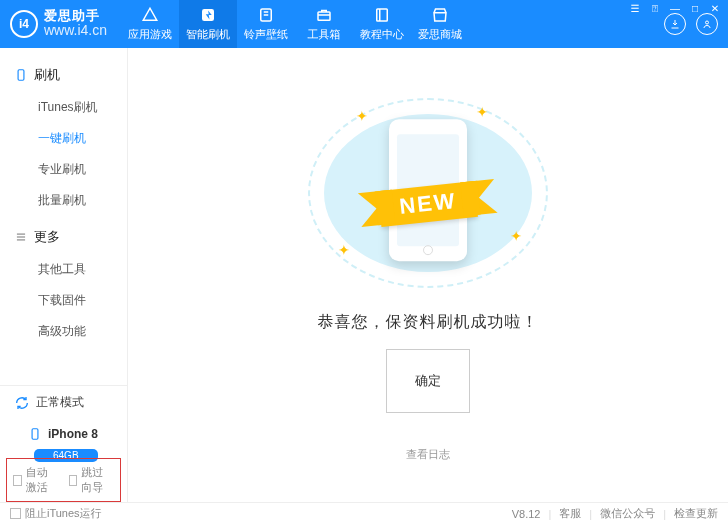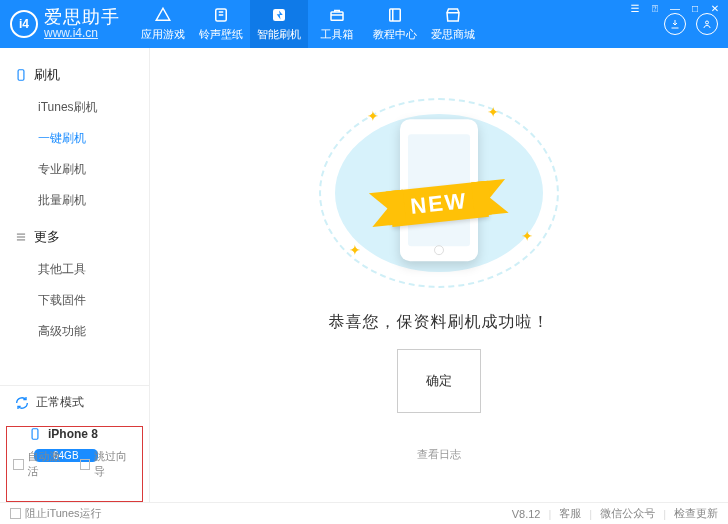--- a/index.html
+++ b/index.html
@@ -1,44 +1,44 @@
 <!DOCTYPE html>
 <html><head>
 <meta charset="utf-8">
 <style>
   * { margin:0; padding:0; box-sizing:border-box; font-family:"Microsoft YaHei","PingFang SC",sans-serif; }
   body { width:728px; height:524px; background:#fff; overflow:hidden; font-size:12px; color:#333; }
   .titlebar { height:48px; background:#1a8cff; display:flex; align-items:stretch; color:#fff; }
   .logo-area { display:flex; align-items:center; padding:0 14px 0 10px; }
   .logo-circ { width:28px; height:28px; border:2.5px solid #fff; border-radius:50%; display:flex; align-items:center; justify-content:center; font-weight:bold; font-size:12px; color:#fff; margin-right:6px; }
   .logo-txt { display:flex; flex-direction:column; line-height:1.1; }
-  .logo-txt .cn { font-size:18px; font-weight:normal; letter-spacing:1px;}
-  .logo-txt .en { font-size:12px; opacity:.85;text-decoration:underline; }
+  .logo-txt .cn { font-size:13px; font-weight:bold; letter-spacing:1px;}
+  .logo-txt .en { font-size:14px; opacity:.85; }
   .top-tabs { display:flex; flex:1; }
   .top-tab { width:58px; display:flex; flex-direction:column; align-items:center; justify-content:center; cursor:pointer; font-size:11px; gap:3px; }
   .top-tab.active { background:#0f7ae8; }
   .top-tab svg { width:18px; height:18px; }
   .top-right { display:flex; align-items:center; padding:0 10px; gap:10px; }
   .win-ctrls { position:absolute; right:6px; top:3px; display:flex; gap:6px; color:#fff; font-size:10px; }
   .win-ctrls span { cursor:pointer; width:14px; text-align:center; }
   .circ-btn { width:22px; height:22px; border:1.5px solid #fff; border-radius:50%; display:flex; align-items:center; justify-content:center; cursor:pointer; }
   .circ-btn svg { width:12px; height:12px; }
 
   .body { display:flex; height:calc(524px - 48px - 22px); }
-  .sidebar { width:150px; border-right:1px solid #eee; padding-top:14px; display:flex; flex-direction:column; position:relative;}
+  .sidebar { width:128px; border-right:1px solid #eee; padding-top:14px; display:flex; flex-direction:column; position:relative;}
   .cat { display:flex; align-items:center; gap:6px; padding:4px 14px 8px; color:#222; font-size:13px;}
   .cat svg { width:14px; height:14px; }
   .sub { padding:7px 0 7px 38px; color:#555; font-size:12px; cursor:pointer; }
   .sub.active { color:#1a8cff; }
   .sidebar-lower { position:absolute; bottom:40px; left:0; right:0; }
   .mode-row { display:flex; align-items:center; gap:6px; padding:8px 14px; border-top:1px solid #eee; font-size:12px; color:#444;}
   .mode-row svg { width:16px; height:16px; }
   .dev-row { padding:8px 28px 4px; display:flex; align-items:center; gap:6px; font-size:12px; font-weight:bold; color:#333;}
   .badge { display:inline-block; background:#1a8cff; color:#fff; border-radius:5px; padding:1px 19px; font-size:10px; margin:4px 0 0 34px; font-weight:normal;}
-  .checks { position:absolute; bottom:0; left:6px; right:6px; border:1.5px solid #d93a3a; padding:22px 6px; display:flex; gap:10px; font-size:11px; color:#888;}
+  .checks { position:absolute; bottom:0; left:6px; right:6px; border:1.5px solid #d93a3a; padding:6px 6px; display:flex; gap:10px; font-size:11px; color:#888;}
   .checks label { display:flex; align-items:center; gap:4px; }
   .ck { width:11px; height:11px; border:1px solid #bbb; display:inline-block; }
 
   .main { flex:1; display:flex; flex-direction:column; align-items:center; justify-content:flex-start; padding-top:50px; }
   .illus { width:240px; height:190px; position:relative; }
   .dashed { position:absolute; inset:0; border:2px dashed #cfeff7; border-radius:50%; }
   .solid  { position:absolute; inset:16px; background:#d7f2fb; border-radius:50%; }
   .phone { position:absolute; left:50%; top:50%; transform:translate(-50%,-52%); width:78px; height:142px; background:#fff; border-radius:10px; box-shadow:0 4px 12px rgba(0,0,0,.15); display:flex; align-items:center; justify-content:center;}
   .phone-inner { width:62px; height:112px; background:#eef7fc; border-radius:3px; }
   .phone-dot { position:absolute; bottom:6px; width:10px; height:10px; border:1px solid #ddd; border-radius:50%; }
@@ -75,33 +75,33 @@
       <span class="en">www.i4.cn</span>
     </div>
   </div>
   <div class="top-tabs">
     <div class="top-tab">
       <svg viewBox="0 0 24 24" fill="none" stroke="#fff" stroke-width="2">
           <path d="M12 3l9 16H3z"></path>
         </svg>
       <span>应用游戏</span>
     </div>
-    <div class="top-tab">
-      <svg viewBox="0 0 24 24" fill="none" stroke="#fff" stroke-width="2">
-          <rect x="5" y="4" width="14" height="16" rx="2"></rect>
-          <path d="M9 8h6M9 12h6"></path>
-        </svg>
-      <span>铃声壁纸</span>
-    </div>
     <div class="top-tab active">
       <svg viewBox="0 0 24 24" fill="#fff">
           <rect x="4" y="4" width="16" height="16" rx="3" fill="#fff"></rect>
           <path d="M12 6l5 6h-4l1 6-5-7h4z" fill="#1a8cff"></path>
         </svg>
       <span>智能刷机</span>
+    </div>
+    <div class="top-tab">
+      <svg viewBox="0 0 24 24" fill="none" stroke="#fff" stroke-width="2">
+          <rect x="5" y="4" width="14" height="16" rx="2"></rect>
+          <path d="M9 8h6M9 12h6"></path>
+        </svg>
+      <span>铃声壁纸</span>
     </div>
     <div class="top-tab">
       <svg viewBox="0 0 24 24" fill="none" stroke="#fff" stroke-width="2">
           <rect x="4" y="8" width="16" height="11" rx="1"></rect>
           <path d="M4 12h16M9 8V6h6v2"></path>
         </svg>
       <span>工具箱</span>
     </div>
     <div class="top-tab">
       <svg viewBox="0 0 24 24" fill="none" stroke="#fff" stroke-width="2">

